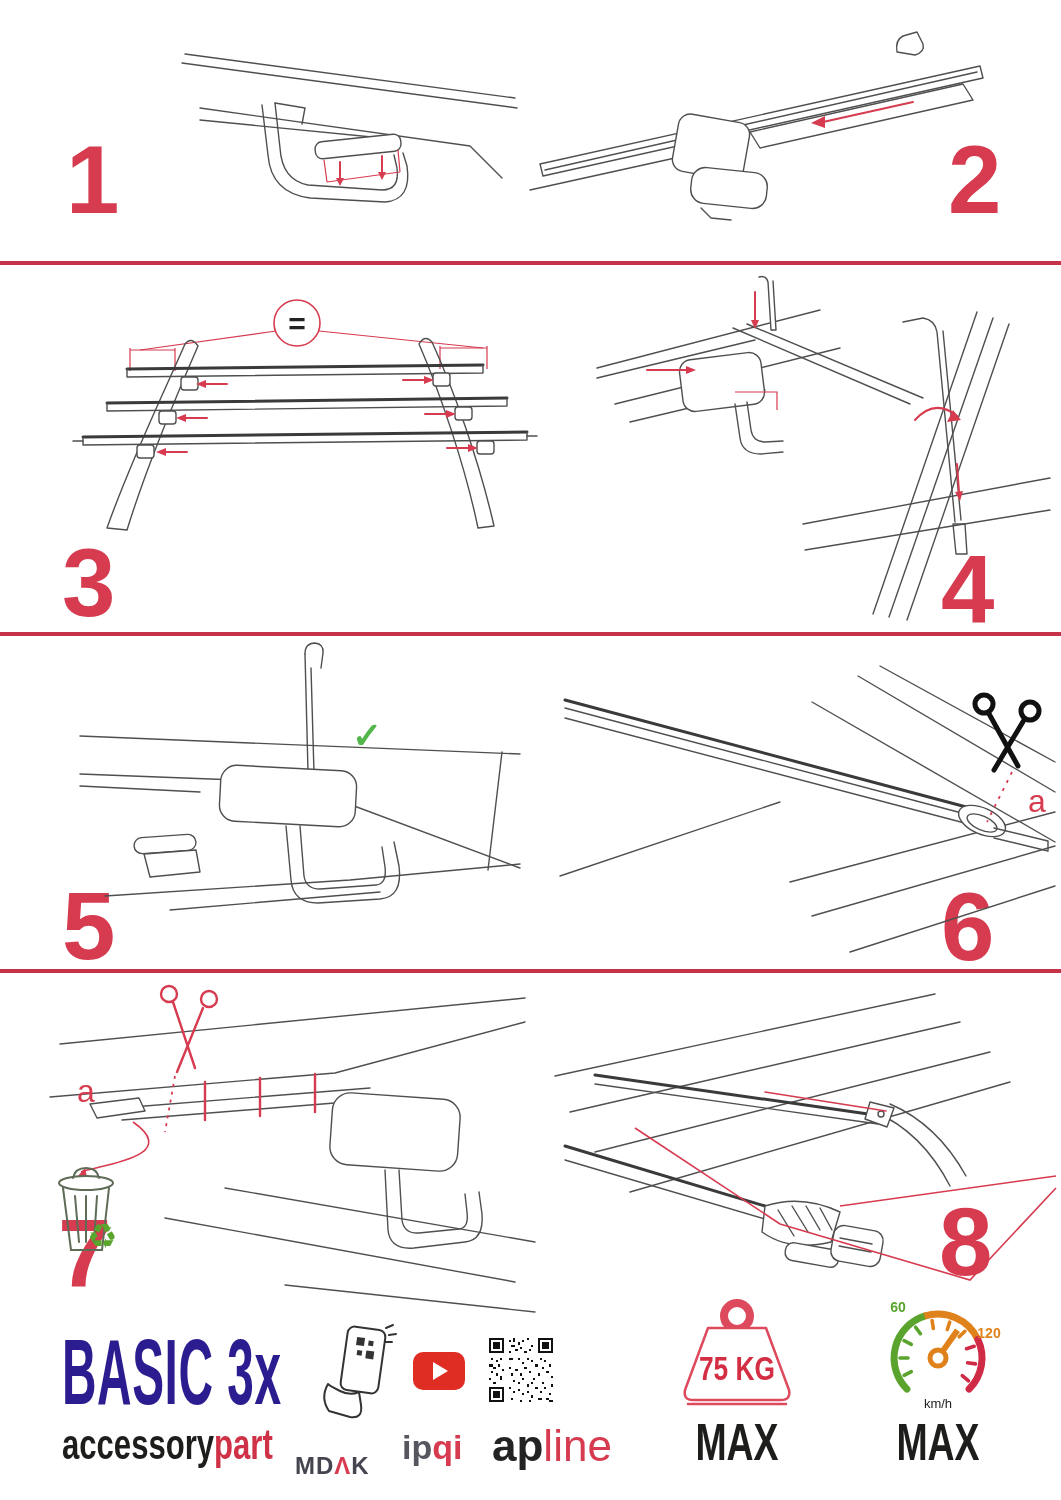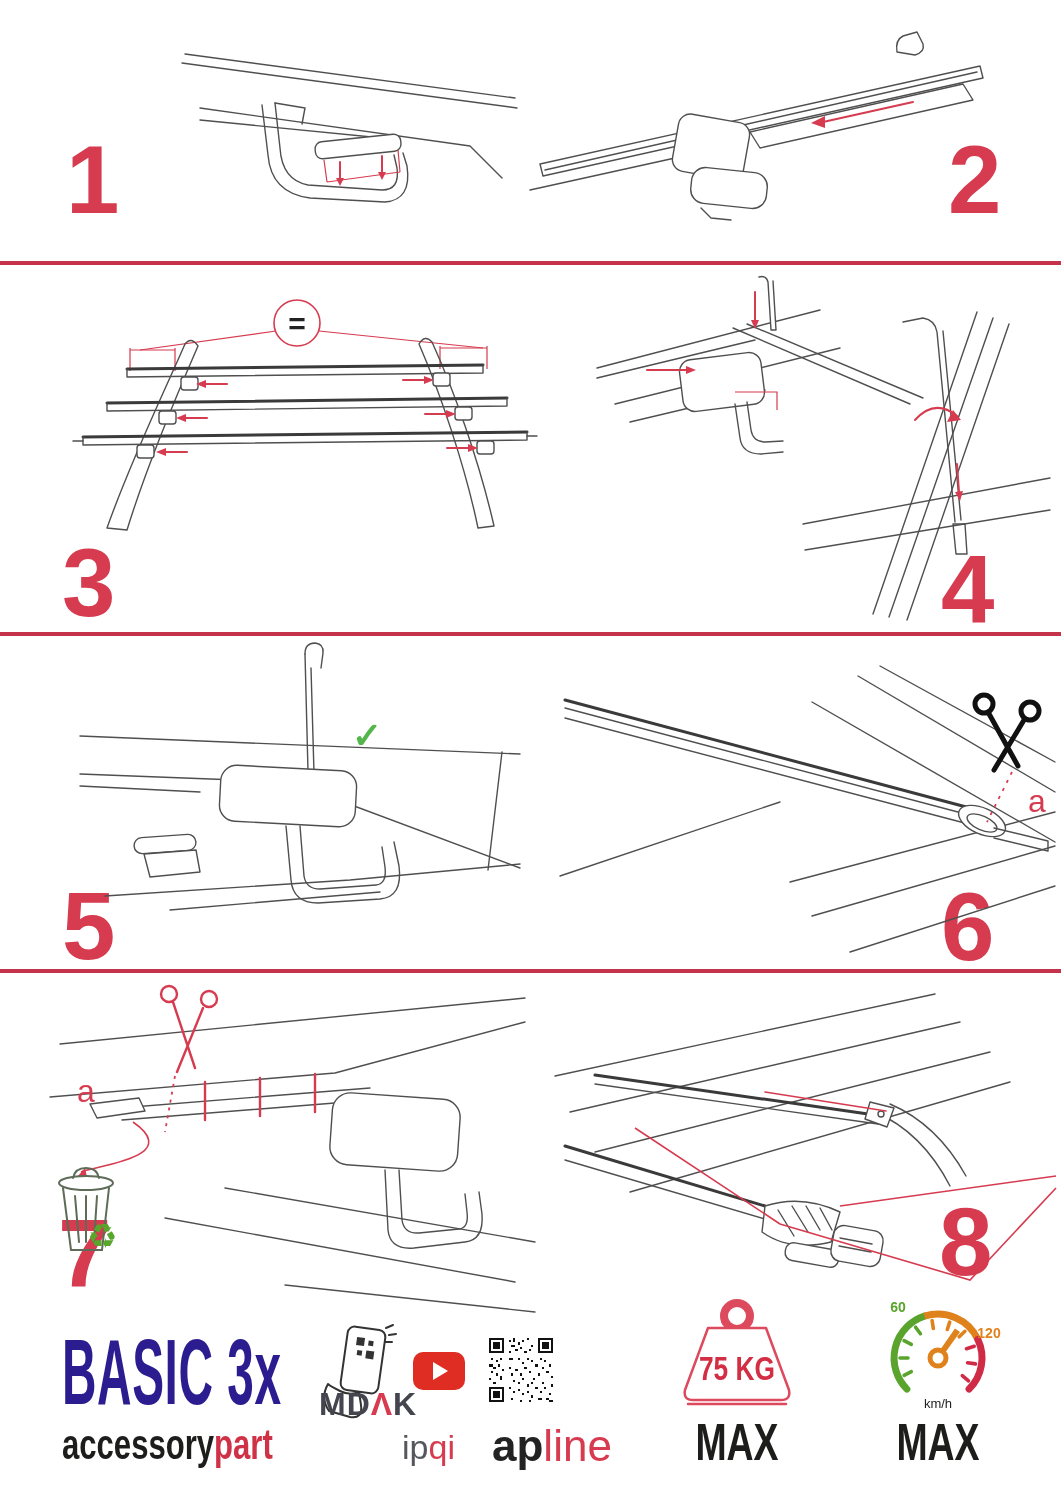--- a/index.html
+++ b/index.html
@@ -16,24 +16,24 @@
   .redthin{stroke:#d63b4f;stroke-width:1.2;fill:none;}
   .redf{fill:#d63b4f;stroke:none;}
   .gtxt{fill:#53b64a;font-weight:700;}
   .rtxt{fill:#d63b4f;}
   
   .basic{position:absolute;left:62px;top:1326px;font-size:92px;font-weight:700;color:#2b1c90;
          transform:scaleX(.52);transform-origin:left top;white-space:nowrap;letter-spacing:1px;line-height:1;}
   .brand{position:absolute;left:62px;top:1424px;font-size:42px;font-weight:700;
          transform:scaleX(.74);transform-origin:left top;white-space:nowrap;line-height:1;}
   .brand .b1{color:#1d1d1b;} .brand .b2{color:#cf3246;}
-  .mdak{position:absolute;left:295px;top:1388px;font-size:32px;font-weight:700;color:#44454e;
-        letter-spacing:1px;line-height:1;margin-left:24px;}
+  .mdak{position:absolute;left:295px;top:1454px;font-size:24px;font-weight:700;color:#44454e;
+        letter-spacing:1px;line-height:1;}
   .mdak .lam{color:#d63b4f;}
-  .ipqi{position:absolute;left:402px;top:1430px;font-size:34px;font-weight:400;color:#55565e;line-height:1;}
+  .ipqi{position:absolute;left:402px;top:1430px;font-size:34px;font-weight:700;color:#55565e;line-height:1;}
   .ipqi .q{color:#d63b4f;}
   .apline{position:absolute;left:492px;top:1424px;font-size:44px;line-height:1;}
   .apline .a1{color:#232323;font-weight:700;}
   .apline .a2{color:#d63b4f;font-weight:400;}
   .maxlbl{position:absolute;font-size:52px;font-weight:700;color:#1d1d1b;text-align:center;
           transform:scaleX(.72);transform-origin:center top;line-height:1;}
 </style>
 </head>
 <body>
 

